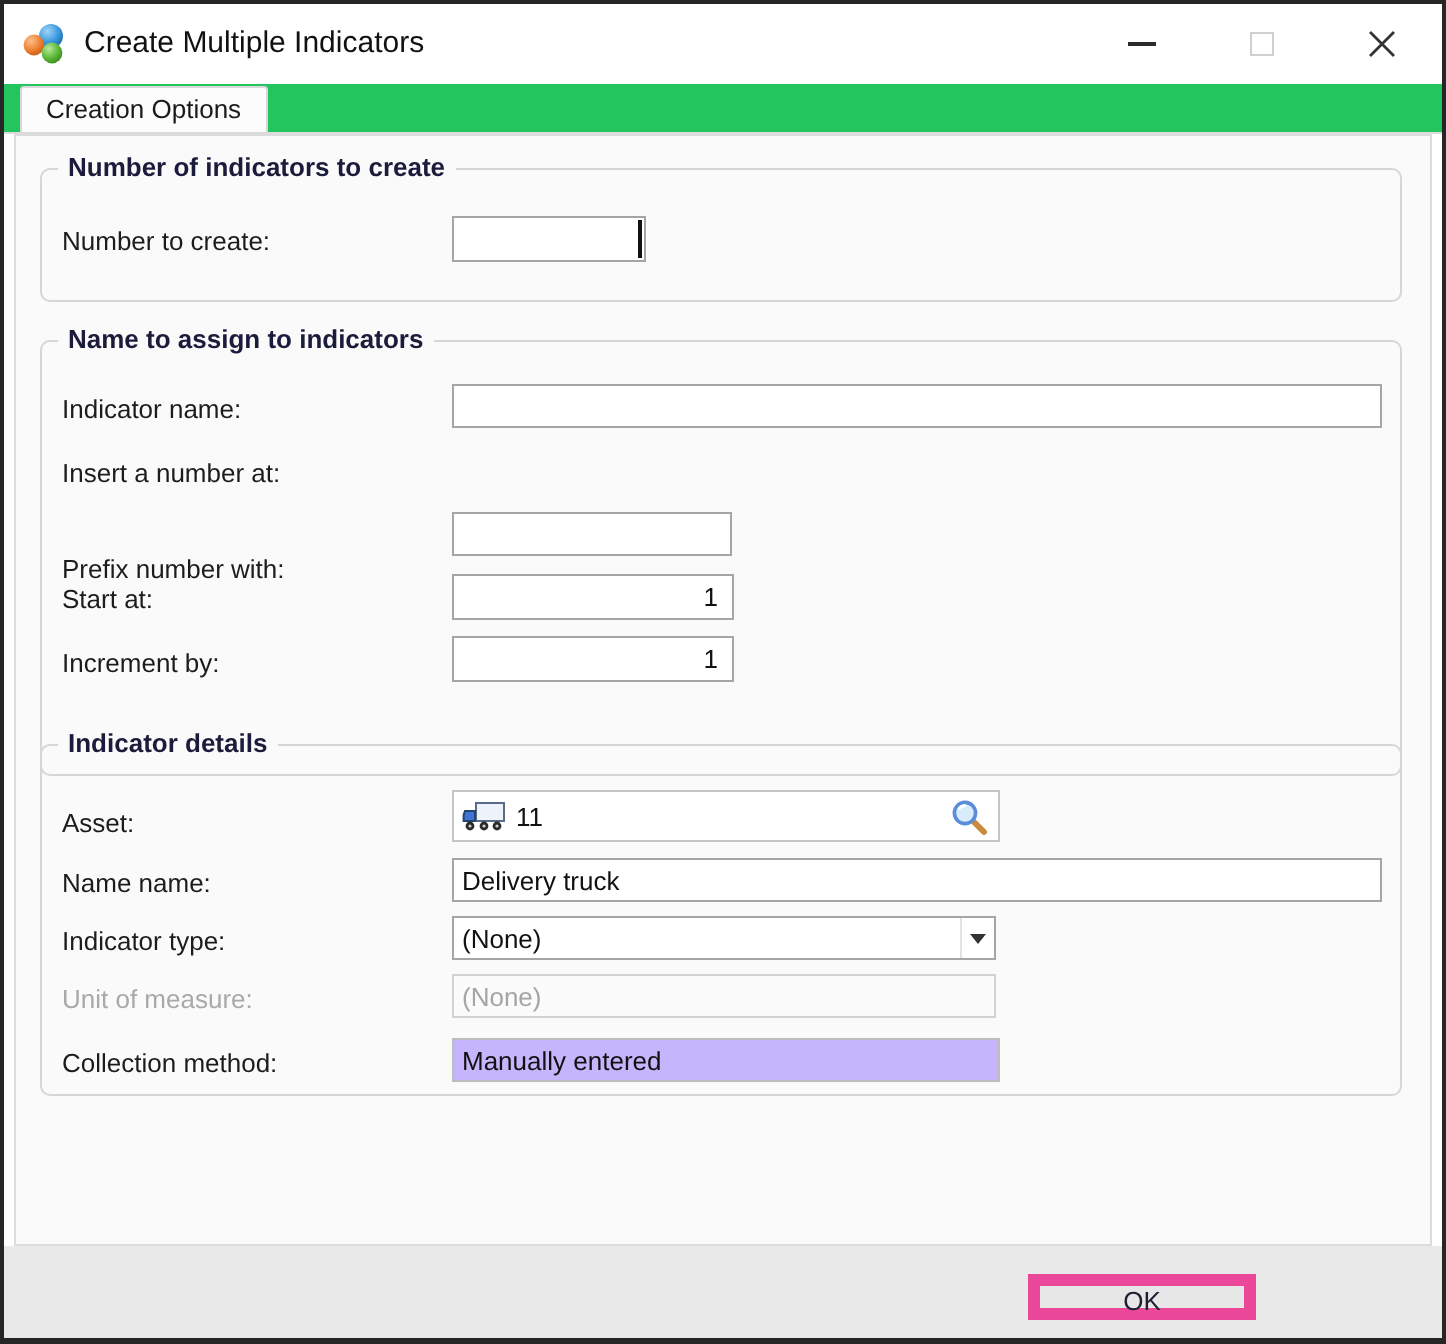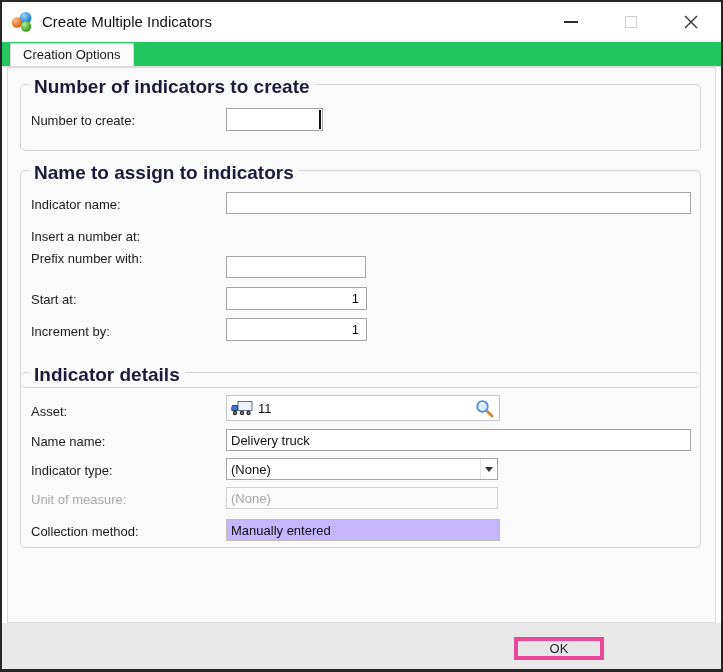--- a/index.html
+++ b/index.html
@@ -44,21 +44,21 @@
 
   .groupbox {
     position:absolute; left:12px; width:681px;
     border:1px solid #d6d6d6; border-radius:5px;
   }
   .gb-count   { top:16px;  height:67px;  }
   .gb-naming  { top:102px; height:218px;text-decoration:underline; }
   .gb-details { top:304px; height:176px; }
   .gb-title {
     position:absolute; top:-9px; left:8px; padding:0 5px;
-    background:#fafafa; font-size:19px; font-weight:bold; color:#1b1b3c;
+    background:#fafafa; font-size:13px; font-weight:bold; color:#1b1b3c;
     white-space:nowrap;
   }
 
   .row-label { position:absolute; left:10px; font-size:13px; color:#1c1c1c; white-space:nowrap; }
   .row-label.disabled { color:#a9a9a9; }
 
   .txt {
     position:absolute; left:205px; height:22px;
     border:1px solid #a5a5a5; background:#fff;
     font-family:"Liberation Sans", sans-serif; font-size:13px; color:#111;
@@ -105,22 +105,22 @@
   }
   .asset-field .asset-text { font-size:13px; color:#111; margin-left:4px; }
   .asset-field .search-btn { position:absolute; right:5px; top:3px; width:19px; height:19px; cursor:pointer; }
 
   
   .footer {
     position:absolute; left:0; top:621px; width:719px; height:46px;
     background:#e9e9e9;
   }
   .btn {
-    position:absolute; top:14px; width:90px; height:23px;
-    background:#e7e7e7; border:4px solid #ec4899;
+    position:absolute; top:14px; width:114px; height:23px;
+    background:#e7e7e7; border:6px solid #ec4899;
     font-family:"Liberation Sans", sans-serif; font-size:13px; color:#1f1f33;
     cursor:pointer;
   }
   .btn-ok { left:512px; }
   .btn-cancel { left:614px; }
 </style>
 </head>
 <body>
 
 <div class="window">
@@ -182,21 +182,21 @@
     </div>
 
     <div class="groupbox gb-naming">
       <span class="gb-title">Name to assign to indicators</span>
 
       <span class="row-label" style="top:26px;">Indicator name:</span>
       <input class="txt" type="text" style="top: 21px; width: 465px;" value="">
 
       <span class="row-label" style="top:58px;">Insert a number at:</span>
 
-      <span class="row-label" style="top:80px;">Prefix number with:</span>
+      <span class="row-label" style="top:106px;">Prefix number with:</span>
       <input class="txt" type="text" style="top: 85px; width: 140px;" value="">
 
       <span class="row-label" style="top:121px;">Start at:</span>
       <input class="txt right" type="text" style="top: 116px; width: 141px; height: 23px;" value="1">
 
       <span class="row-label" style="top:153px;">Increment by:</span>
       <input class="txt right" type="text" style="top: 147px; width: 141px; height: 23px;" value="1">
     </div>
 
     <div class="groupbox gb-details">

